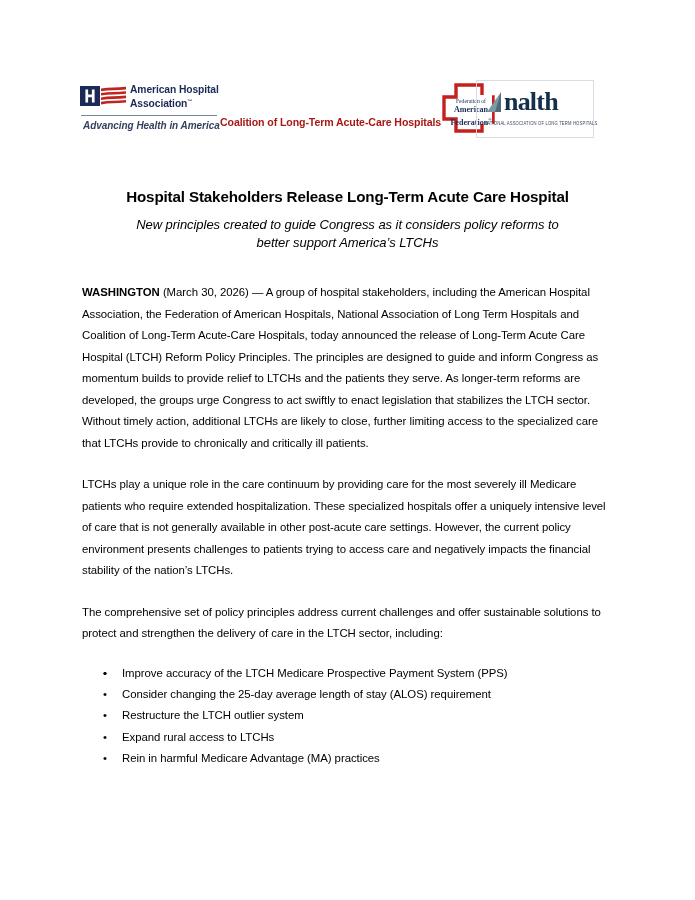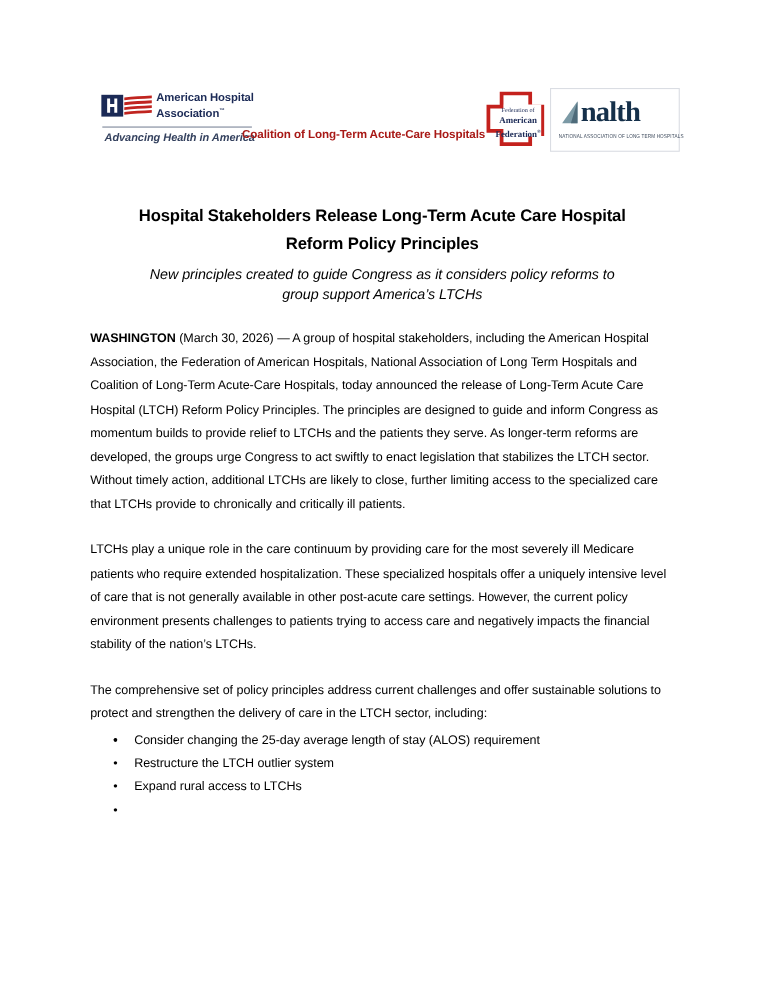--- a/index.html
+++ b/index.html
@@ -21,21 +21,21 @@
     position: absolute;
     left: 0;
     top: 80px;
     width: 695px;
     height: 62px;
   }
 
   
   .aha-logo {
     position: absolute;
-    left: 92px;
+    left: 80px;
     top: 4px;
     width: 140px;
     height: 55px;
   }
   .aha-mark {
     position: absolute;
     left: 0;
     top: 2px;
     width: 48px;
     height: 26px;
@@ -124,21 +124,21 @@
     font-weight: bold;
     color: #1b2a56;
     line-height: 9.5px;
     white-space: nowrap;
   }
   .fah-reg { font-size: 4.5px; vertical-align: super; }
 
   
   .nalth-logo {
     position: absolute;
-    left: 500px;
+    left: 476px;
     top: 0px;
     width: 118px;
     height: 58px;
     border: 1px solid #dadde3;
     box-sizing: border-box;
   }
   .nalth-tri {
     position: absolute;
     left: 10px;
     top: 11px;
@@ -189,21 +189,21 @@
     font-style: italic;
     line-height: 18px;
     margin: 7px 0 0 0;
     letter-spacing: -0.05px;
   }
 
   
   .body-block {
     position: absolute;
     left: 82px;
-    top: 298px;
+    top: 282px;
     width: 532px;
   }
   .para {
     font-size: 11.4px;
     line-height: 21.5px;
     margin: 0 0 20px 0;
     letter-spacing: -0.05px;
     text-align: left;
   }
   .para.last { margin-bottom: 0; }
@@ -277,34 +277,33 @@
     </svg>
     <div class="nalth-word">nalth</div>
     <div class="nalth-sub">NATIONAL ASSOCIATION OF LONG TERM HOSPITALS</div>
   </div>
 
 </div>
 
 <div class="title-block">
   <h1 class="doc-title">
     <span>Hospital Stakeholders Release Long-Term Acute Care Hospital</span><br>
-    <span>Reform Policy Principles</span>
   </h1>
   <p class="doc-subtitle">
     <span>New principles created to guide Congress as it considers policy reforms to</span><br>
-    <span>group support America’s LTCHs</span>
+    <span>better support America’s LTCHs</span>
   </p>
 </div>
 
 <div class="body-block">
   <p class="para"><span class="dateline">WASHINGTON</span><span> (March 30, 2026) — A group of hospital stakeholders, including the American Hospital Association, the Federation of American Hospitals, National Association of Long Term Hospitals and Coalition of Long-Term Acute-Care Hospitals, today announced the release of Long-Term Acute Care Hospital (LTCH) Reform Policy Principles. The principles are designed to guide and inform Congress as momentum builds to provide relief to LTCHs and the patients they serve. As longer-term reforms are developed, the groups urge Congress to act swiftly to enact legislation that stabilizes the LTCH sector. Without timely action, additional LTCHs are likely to close, further limiting access to the specialized care that LTCHs provide to chronically and critically ill patients.</span></p>
   <p class="para">LTCHs play a unique role in the care continuum by providing care for the most severely ill Medicare patients who require extended hospitalization. These specialized hospitals offer a uniquely intensive level of care that is not generally available in other post-acute care settings. However, the current policy environment presents challenges to patients trying to access care and negatively impacts the financial stability of the nation’s LTCHs.</p>
   <p class="para last">The comprehensive set of policy principles address current challenges and offer sustainable solutions to protect and strengthen the delivery of care in the LTCH sector, including:</p>
 </div>
 
 <ul class="bullet-list">
   <li class="bullet-item"><span class="bullet-dot">•</span></li>
-  <li class="bullet-item"><span class="bullet-dot">•</span></li>
+  <li class="bullet-item"><span class="bullet-dot">•</span><span>Improve accuracy of the LTCH Medicare Prospective Payment System (PPS)</span></li>
   <li class="bullet-item"><span class="bullet-dot">•</span><span>Consider changing the 25-day average length of stay (ALOS) requirement</span></li>
   <li class="bullet-item"><span class="bullet-dot">•</span><span>Restructure the LTCH outlier system</span></li>
   <li class="bullet-item"><span class="bullet-dot">•</span><span>Expand rural access to LTCHs</span></li>
-  <li class="bullet-item"><span class="bullet-dot">•</span></li>
+  <li class="bullet-item"><span class="bullet-dot">•</span><span>Rein in harmful Medicare Advantage (MA) practices</span></li>
 </ul>
 
 </body></html>

